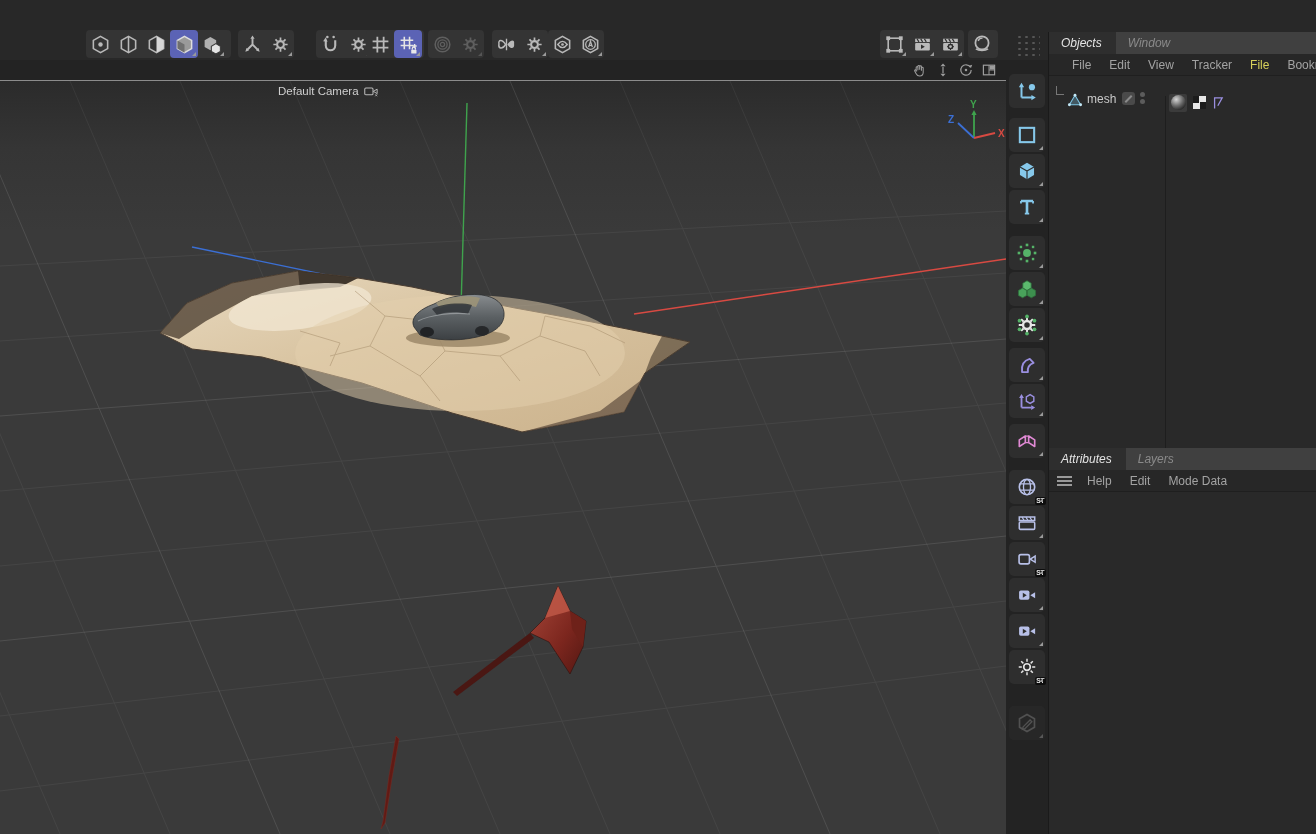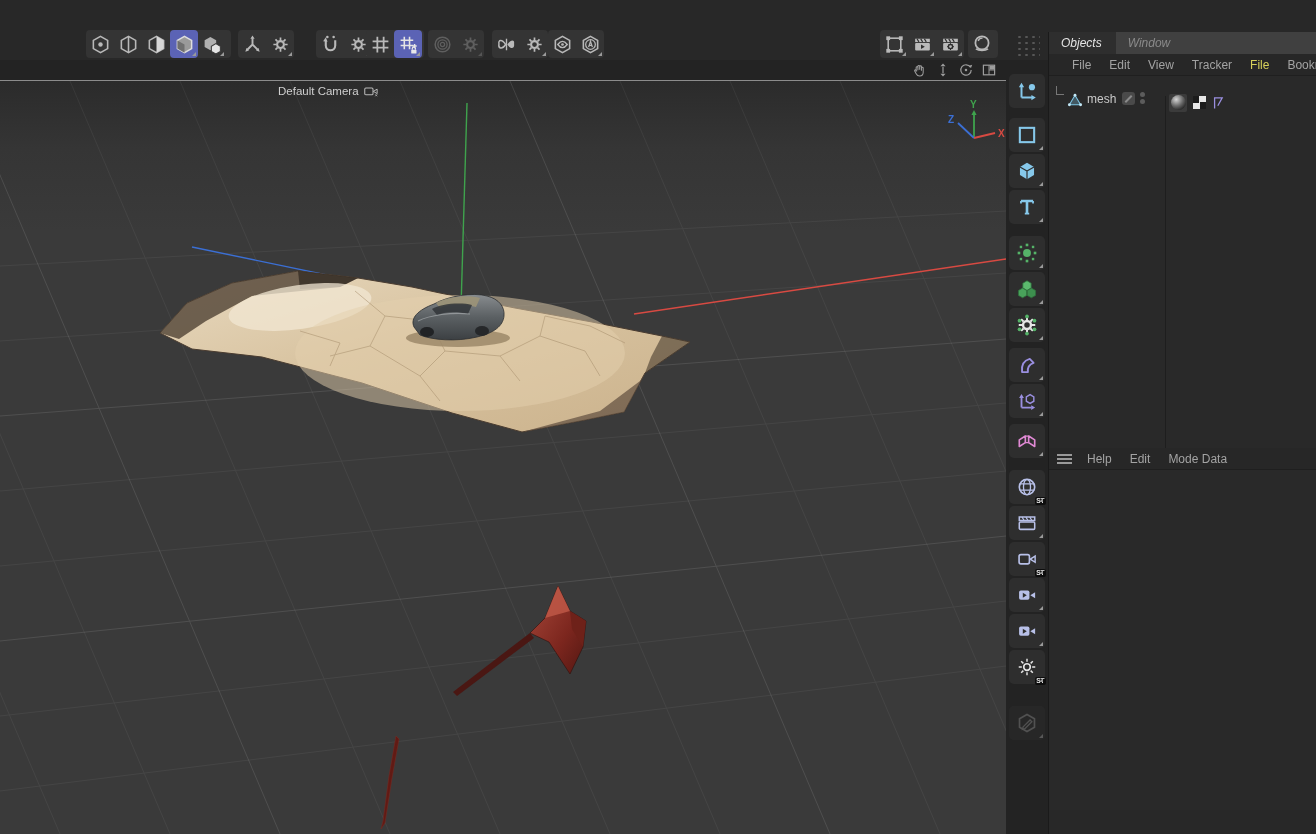--- a/index.html
+++ b/index.html
@@ -595,20 +595,24 @@
           <svg width="16" height="16" viewBox="0 0 20 20">
             <path d="M4.5 17V3.5h9.5l-5.5 10" fill="none" stroke="#9a8fe0" stroke-width="1.6"></path>
           </svg>
         </span>
       </div>
       <div class="om-div"></div>
     </div>
   </div>
 
   <div class="panel" style="top:448px;height:386px">
+    <div class="tabbar">
+      <span class="tab active">Attributes</span>
+      <span class="tab">Layers</span>
+    </div>
     <div class="pmenu">
       <span class="hamb"></span>
       <span class="pm">Help</span>
       <span class="pm">Edit</span>
       <span class="pm">Mode Data</span>
     </div>
     <div class="am-body"></div>
   </div>
 
 </div>

